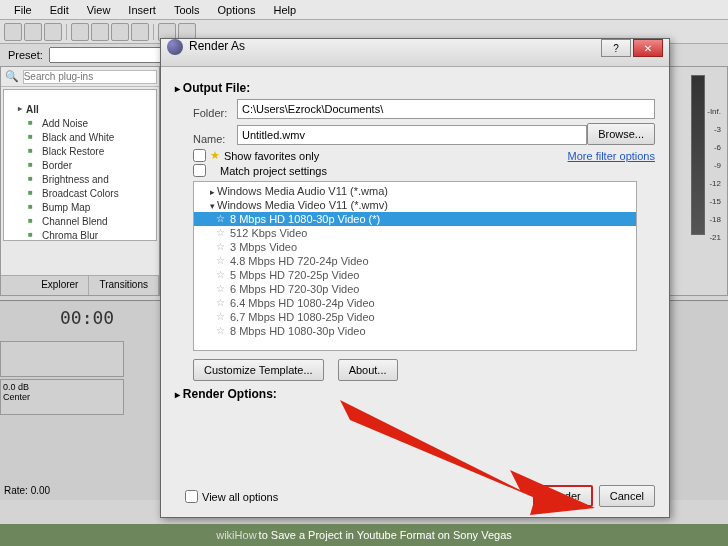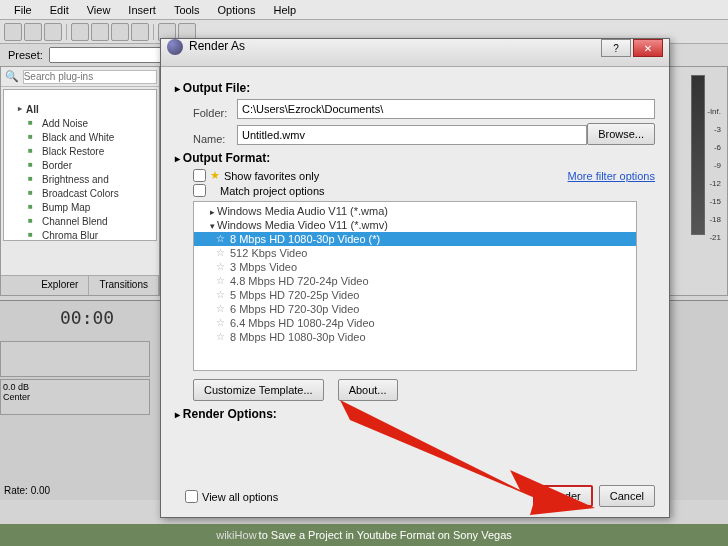--- a/index.html
+++ b/index.html
@@ -21,21 +21,21 @@
 .plugin-tree { background: #fff; height: 152px; overflow: hidden; border: 1px solid #aaa; margin: 2px; padding: 14px; }
 .plugin-tree .tree-item { height: 14px; font-size: 10px; color: #333; padding-left: 24px; white-space: nowrap; position: relative; }
 .plugin-tree .tree-item::before { content: "■"; position: absolute; left: 10px; color: #5a9e5a; font-size: 8px; }
 .plugin-tree .tree-root { padding-left: 8px; font-weight: bold; }
 .plugin-tree .tree-root::before { content: "▸"; color: #555; left: 0; }
 .tab-row { position: absolute; bottom: 0; left: 0; right: 0; height: 20px; display: flex; background: #d2d2d2; border-top: 1px solid #aaa; justify-content: flex-end; }
 .tab-row span { padding: 3px 10px; border-right: 1px solid #aaa; font-size: 10px; }
 
 .timeline { position: absolute; left: 0; top: 300px; right: 0; height: 200px; background: #ccc; border-top: 1px solid #888; }
 .time-display { position: absolute; left: 60px; top: 6px; font-size: 18px; font-family: monospace; color: #333; }
-.track-controls { position: absolute; left: 0; top: 40px; width: 150px; }
+.track-controls { position: absolute; left: 0; top: 40px; width: 124px; }
 .track { height: 36px; background: #d0d0d0; border: 1px solid #999; margin-bottom: 2px; font-size: 9px; padding: 2px; }
 .rate-bar { position: absolute; bottom: 4px; left: 4px; font-size: 10px; }
 
 .right-panel { position: absolute; right: 0; top: 66px; width: 60px; height: 230px; background: #d8d8d8; border: 1px solid #999; }
 .meter { width: 14px; height: 160px; background: linear-gradient(#333, #555); margin: 8px auto; border: 1px solid #666; position: relative; }
 .meter-scale { position: absolute; right: 6px; top: 40px; font-size: 8px; color: #333; text-align: right; }
 .meter-scale div { height: 18px; }
 
 
 .dialog { position: absolute; left: 160px; top: 38px; width: 510px; height: 480px; background: #ececec; border: 1px solid #666; box-shadow: 2px 2px 8px rgba(0,0,0,0.4); }
@@ -174,43 +174,43 @@
     <div class="field-row">
       <label>Folder:</label>
       <input type="text" value="C:\Users\Ezrock\Documents\" style="">
     </div>
     <div class="field-row">
       <label>Name:</label>
       <input type="text" value="Untitled.wmv" style="">
       <button class="btn">Browse...</button>
     </div>
 
-    <div class="section-hdr">Output Format:</div>
     <div class="filter-row">
       <input type="checkbox" style="">
       <span class="star">★</span>
       <span>Show favorites only</span>
       <a class="filter-link">More filter options</a>
     </div>
     <div class="filter-row">
       <input type="checkbox" style="">
       <span style="width:14px"></span>
-      <span>Match project options</span>
+      <span>Match project settings</span>
     </div>
 
     <div class="format-list">
       <div class="fmt-parent">Windows Media Audio V11 (*.wma)</div>
       <div class="fmt-parent expanded">Windows Media Video V11 (*.wmv)</div>
       <div class="fmt-child selected">8 Mbps HD 1080-30p Video (*)</div>
       <div class="fmt-child">512 Kbps Video</div>
       <div class="fmt-child">3 Mbps Video</div>
       <div class="fmt-child">4.8 Mbps HD 720-24p Video</div>
       <div class="fmt-child">5 Mbps HD 720-25p Video</div>
       <div class="fmt-child">6 Mbps HD 720-30p Video</div>
       <div class="fmt-child">6.4 Mbps HD 1080-24p Video</div>
+      <div class="fmt-child">6.7 Mbps HD 1080-25p Video</div>
       <div class="fmt-child">8 Mbps HD 1080-30p Video</div>
     </div>
 
     <div class="template-row">
       <button class="btn">Customize Template...</button>
       <button class="btn">About...</button>
     </div>
 
     <div class="section-hdr">Render Options:</div>
   </div>

